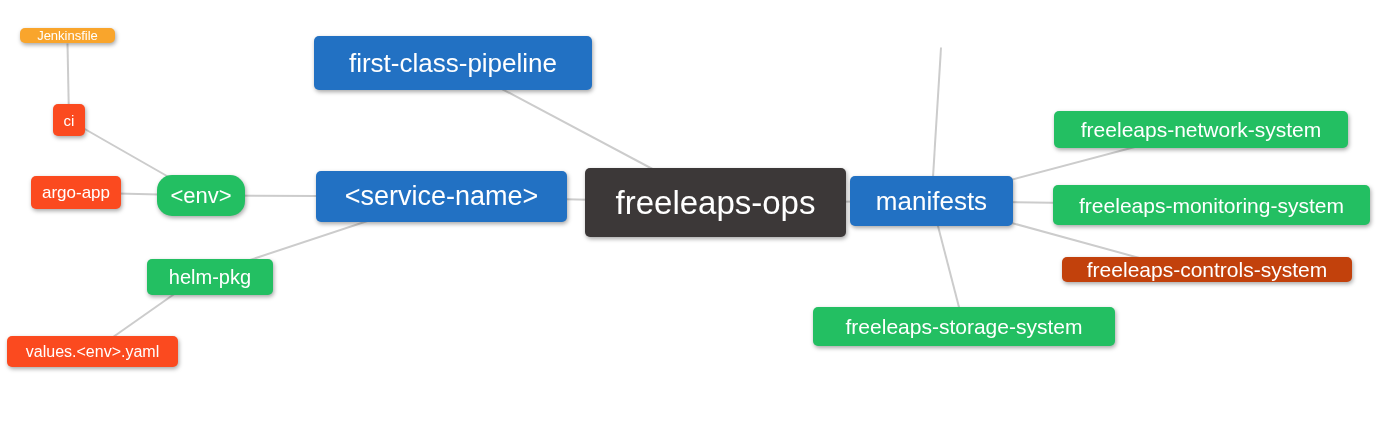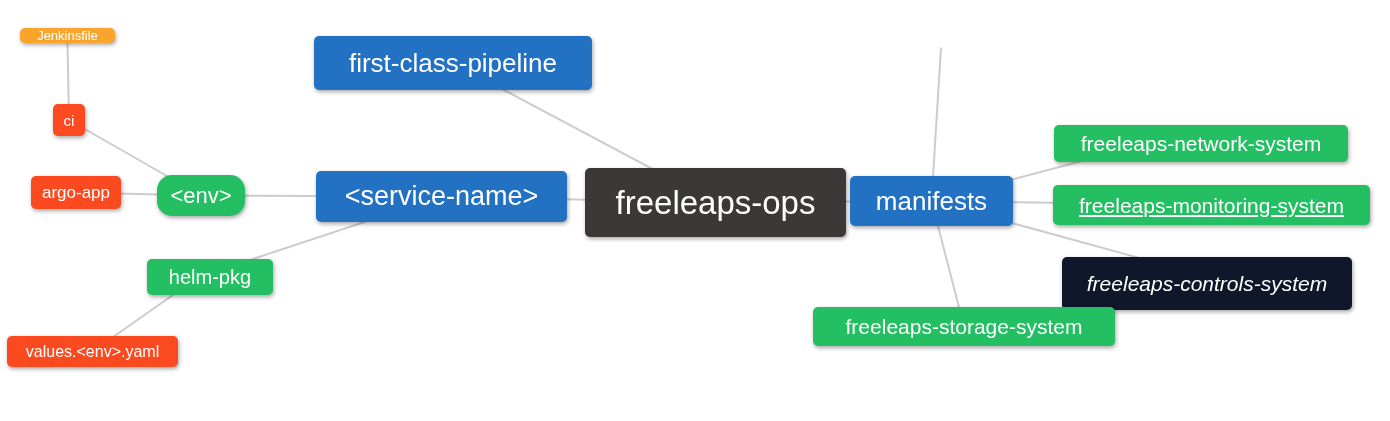--- a/index.html
+++ b/index.html
@@ -82,25 +82,25 @@
     </div>
     <div class="node" style="left: 316px; top: 171px; width: 251px; height: 51px; font-size: 27px; background: rgb(34, 113, 195);">
       <span>&lt;service-name&gt;</span>
     </div>
     <div class="node" style="left: 585px; top: 168px; width: 261px; height: 69px; font-size: 33px; background: rgb(60, 56, 56);">
       <span>freeleaps-ops</span>
     </div>
     <div class="node" style="left: 850px; top: 176px; width: 163px; height: 50px; font-size: 26px; background: rgb(34, 113, 195);">
       <span>manifests</span>
     </div>
-    <div class="node" style="left: 1054px; top: 125px; width: 294px; height: 37px; font-size: 21px; background: rgb(35, 191, 98);">
+    <div class="node" style="left: 1054px; top: 111px; width: 294px; height: 37px; font-size: 21px; background: rgb(35, 191, 98);">
       <span>freeleaps-network-system</span>
     </div>
-    <div class="node" style="left: 1053px; top: 185px; width: 317px; height: 40px; font-size: 21px; background: rgb(35, 191, 98); text-decoration: underline;">
+    <div class="node" style="left: 1053px; top: 185px; width: 317px; height: 40px; font-size: 21px; background: rgb(35, 191, 98);">
       <span>freeleaps-monitoring-system</span>
     </div>
-    <div class="node" style="left: 1062px; top: 257px; width: 290px; height: 53px; font-size: 21px; background: #0f172a; font-style: italic;">
+    <div class="node" style="left: 1062px; top: 257px; width: 290px; height: 25px; font-size: 21px; background: #c2410c;">
       <span>freeleaps-controls-system</span>
     </div>
     <div class="node" style="left: 813px; top: 307px; width: 302px; height: 39px; font-size: 21px; background: rgb(35, 191, 98);">
       <span>freeleaps-storage-system</span>
     </div>
   </div>
 
 </body></html>

